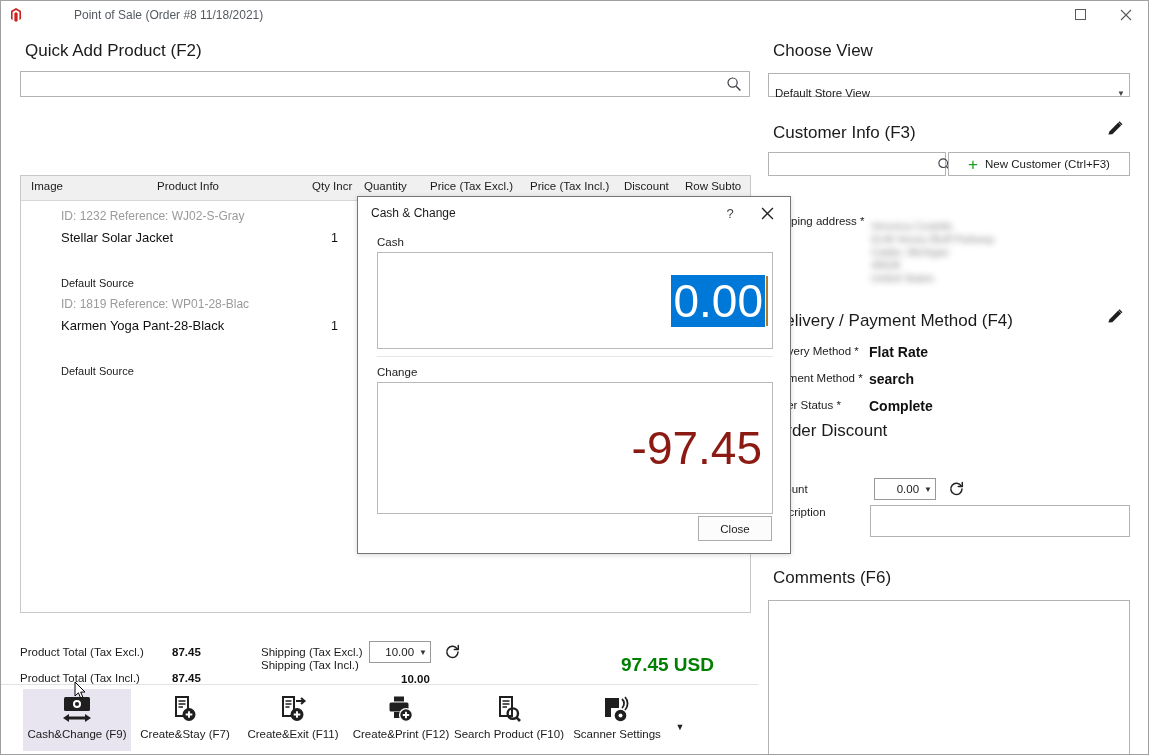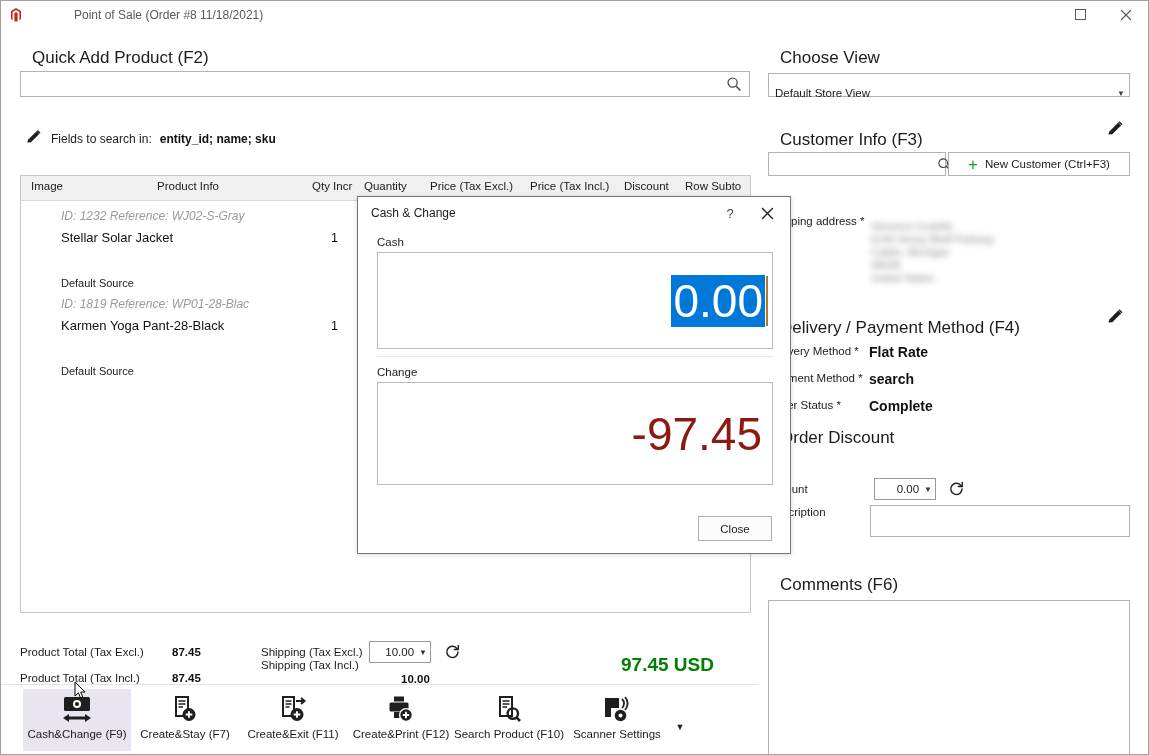--- a/index.html
+++ b/index.html
@@ -45,21 +45,21 @@
     background:#fff;
   }
   .right-pane{
     position:absolute;left:758px;top:27px;right:0;bottom:0;
     background:#fff;
   }
   .divider-v{
     position:absolute;left:757px;top:27px;bottom:0;width:1px;background:#ffffff;
   }
   h2.section{
-    font-size:17px;font-weight:400;color:#1b1b1b;margin:12px;
+    font-size:17px;font-weight:400;color:#1b1b1b;margin:5px;
     font-family:"Liberation Sans", sans-serif;
   }
   
   .quick-title{position:absolute;left:19px;top:8px;}
   .search-box{
     position:absolute;left:19px;top:43px;width:730px;height:26px;
     border:1px solid #b3b3b3;box-sizing:border-box;background:#fff;
     display:flex;align-items:center;
   }
   .search-box input{
@@ -81,21 +81,21 @@
     border:1px solid #c8c8c8;box-sizing:border-box;background:#fff;
     overflow:hidden;
   }
   .grid-head{
     height:24px;background:#f0f0f0;border-bottom:1px solid #d6d6d6;
     display:flex;align-items:center;font-size:11.5px;color:#1b1b1b;
     position:relative;
   }
   .gh{position:absolute;top:4px;white-space:nowrap;}
   .grid-body{position:relative;height:412px;background:#fff;}
-  .row-sub{position:absolute;font-size:12px;color:#9a9a9a;white-space:nowrap;font-style:italic;}
+  .row-sub{position:absolute;font-size:12px;color:#9a9a9a;white-space:nowrap;}
   .row-name{position:absolute;font-size:13px;color:#101010;white-space:nowrap;}
   .row-qty{position:absolute;font-size:12.5px;color:#101010;}
   .row-src{position:absolute;font-size:11px;color:#202020;white-space:nowrap;}
   
   .totals{position:absolute;left:0;top:604px;width:758px;height:60px;}
   .tl{position:absolute;font-size:11.5px;color:#1b1b1b;white-space:nowrap;}
   .tv{position:absolute;font-size:11.5px;color:#101010;font-weight:bold;}
   .spin{
     position:absolute;width:62px;height:22px;border:1px solid #999;box-sizing:border-box;
     background:#fff;display:flex;align-items:center;justify-content:flex-end;
@@ -226,30 +226,20 @@
     <div class="search-box">
       <input type="text" value="" placeholder="" style="">
       <span class="mag">
         <svg width="16" height="16" viewBox="0 0 16 16">
             <circle cx="6.6" cy="6.6" r="4.6" stroke="#3b3b46" stroke-width="1.2" fill="none"></circle>
             <path d="M10.2 10.2 L14.4 14.4" stroke="#3b3b46" stroke-width="1.4" fill="none"></path>
           </svg>
       </span>
     </div>
 
-    <div class="fields-row">
-      <span>
-        <svg width="18" height="16" viewBox="0 0 18 16">
-            <path d="M2.2 13.6 L3.2 10.6 L11.6 2.3 L14.3 5 L5.9 13.3 Z" fill="#1f1f1f"></path>
-            <path d="M12.3 1.6 L15 4.3" stroke="#1f1f1f" stroke-width="1.6"></path>
-          </svg>
-      </span>
-      <span class="fields-label">Fields to search in:</span>
-      <span class="fields-value">entity_id; name; sku</span>
-    </div>
 
     <div class="grid">
       <div class="grid-head">
         <span class="gh" style="left:10px">Image</span>
         <span class="gh" style="left:136px">Product Info</span>
         <span class="gh" style="left:291px">Qty Incr</span>
         <span class="gh" style="left:343px">Quantity</span>
         <span class="gh" style="left:409px">Price (Tax Excl.)</span>
         <span class="gh" style="left:509px">Price (Tax Incl.)</span>
         <span class="gh" style="left:603px">Discount</span>
@@ -477,21 +467,21 @@
 
     <span class="m-label" style="left:19px;top:39px">Cash</span>
     <div class="m-field" style="left:19px;top:55px;width:396px;height:97px">
       <span class="cash-sel">0.00</span>
       <span class="caret-bar"></span>
     </div>
 
     <div class="m-sep" style="left:19px;top:159px;width:396px"></div>
 
     <span class="m-label" style="left:19px;top:169px">Change</span>
-    <div class="m-field" style="left:19px;top:185px;width:396px;height:103px">
+    <div class="m-field" style="left:19px;top:185px;width:396px;height:132px">
       <span class="change-val">-97.45</span>
     </div>
 
     <div class="modal-btn" style="left:340px;top:319px">
       <span>Close</span>
     </div>
   </div>
 
 </div>
 

